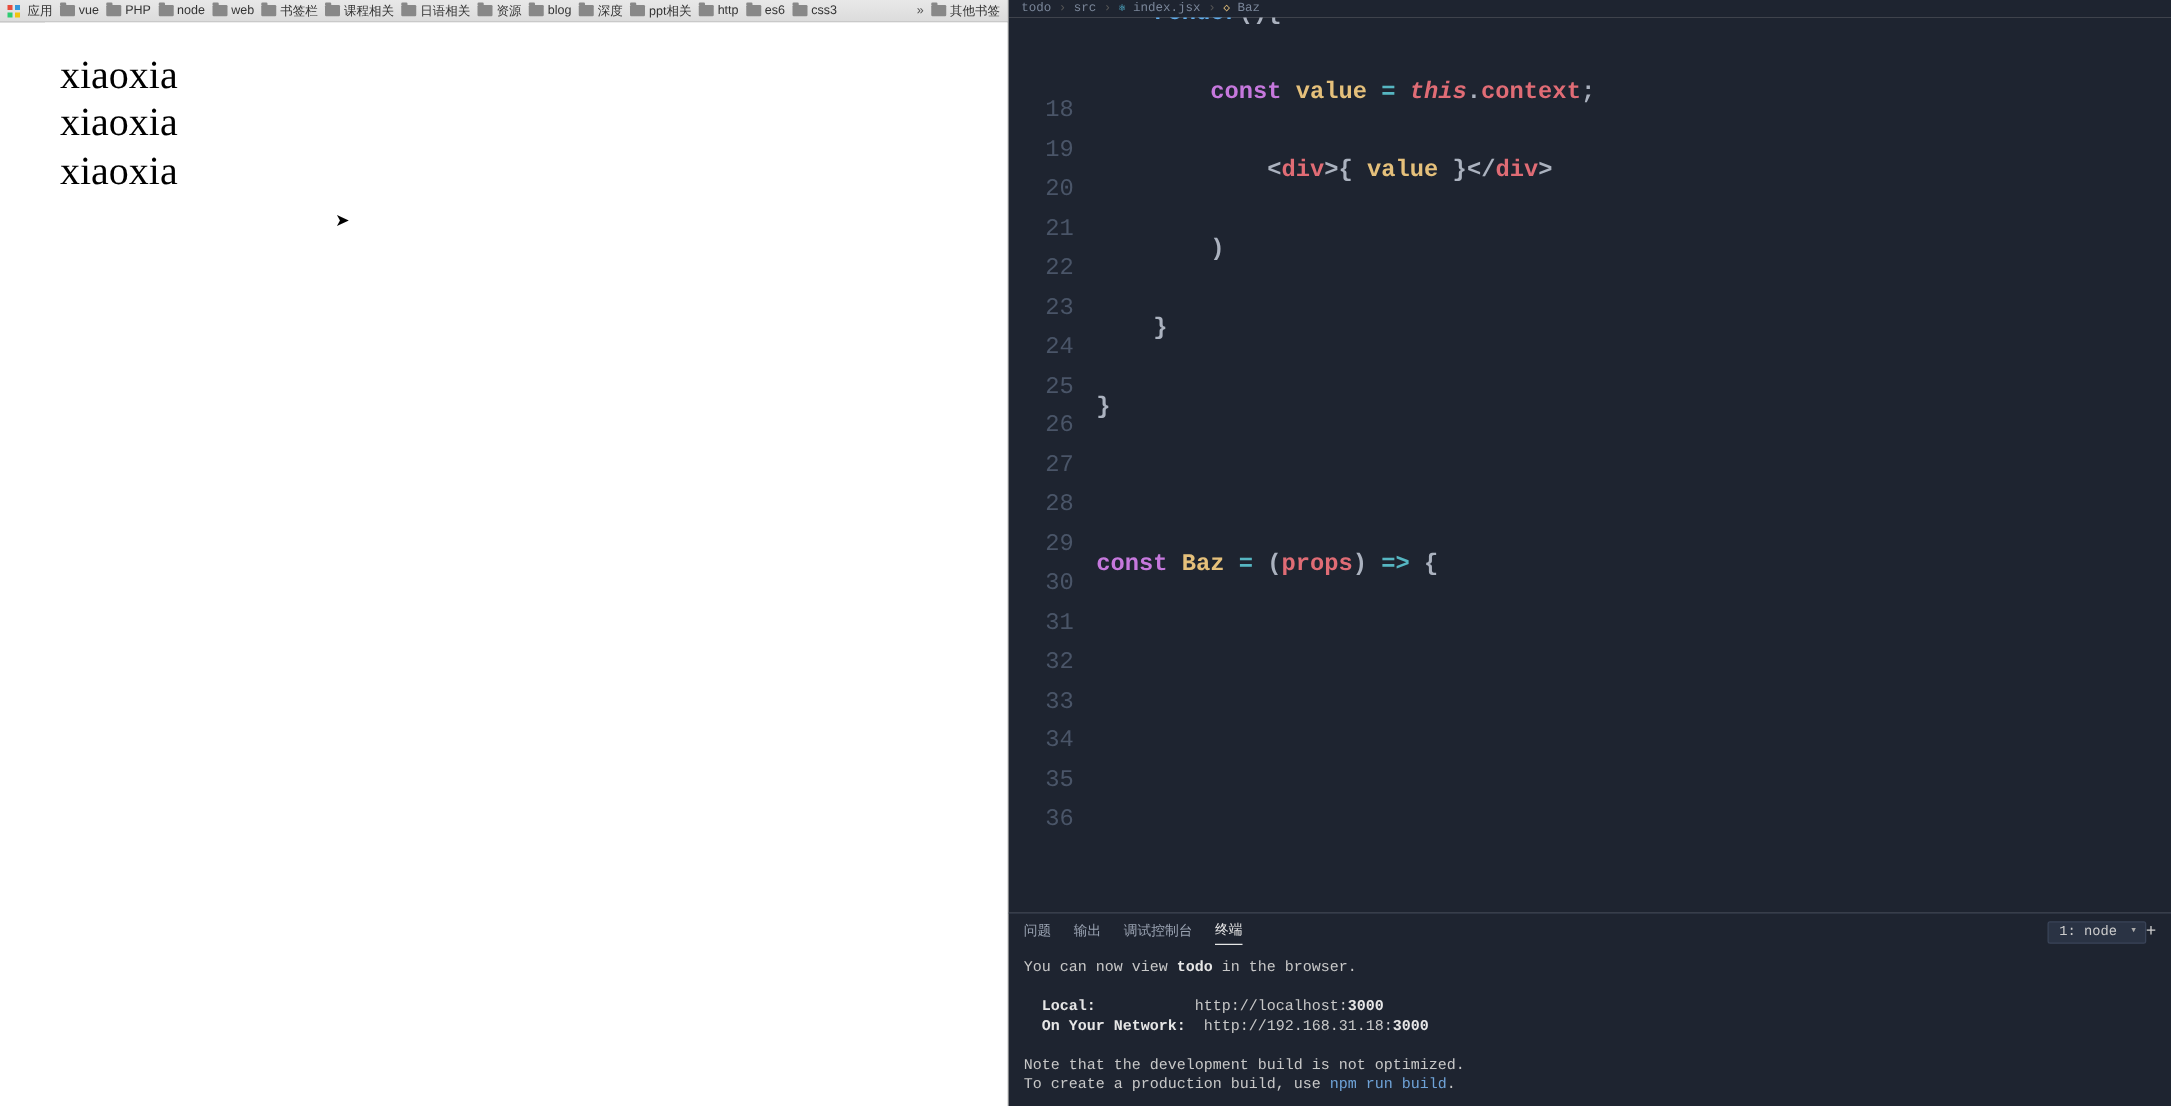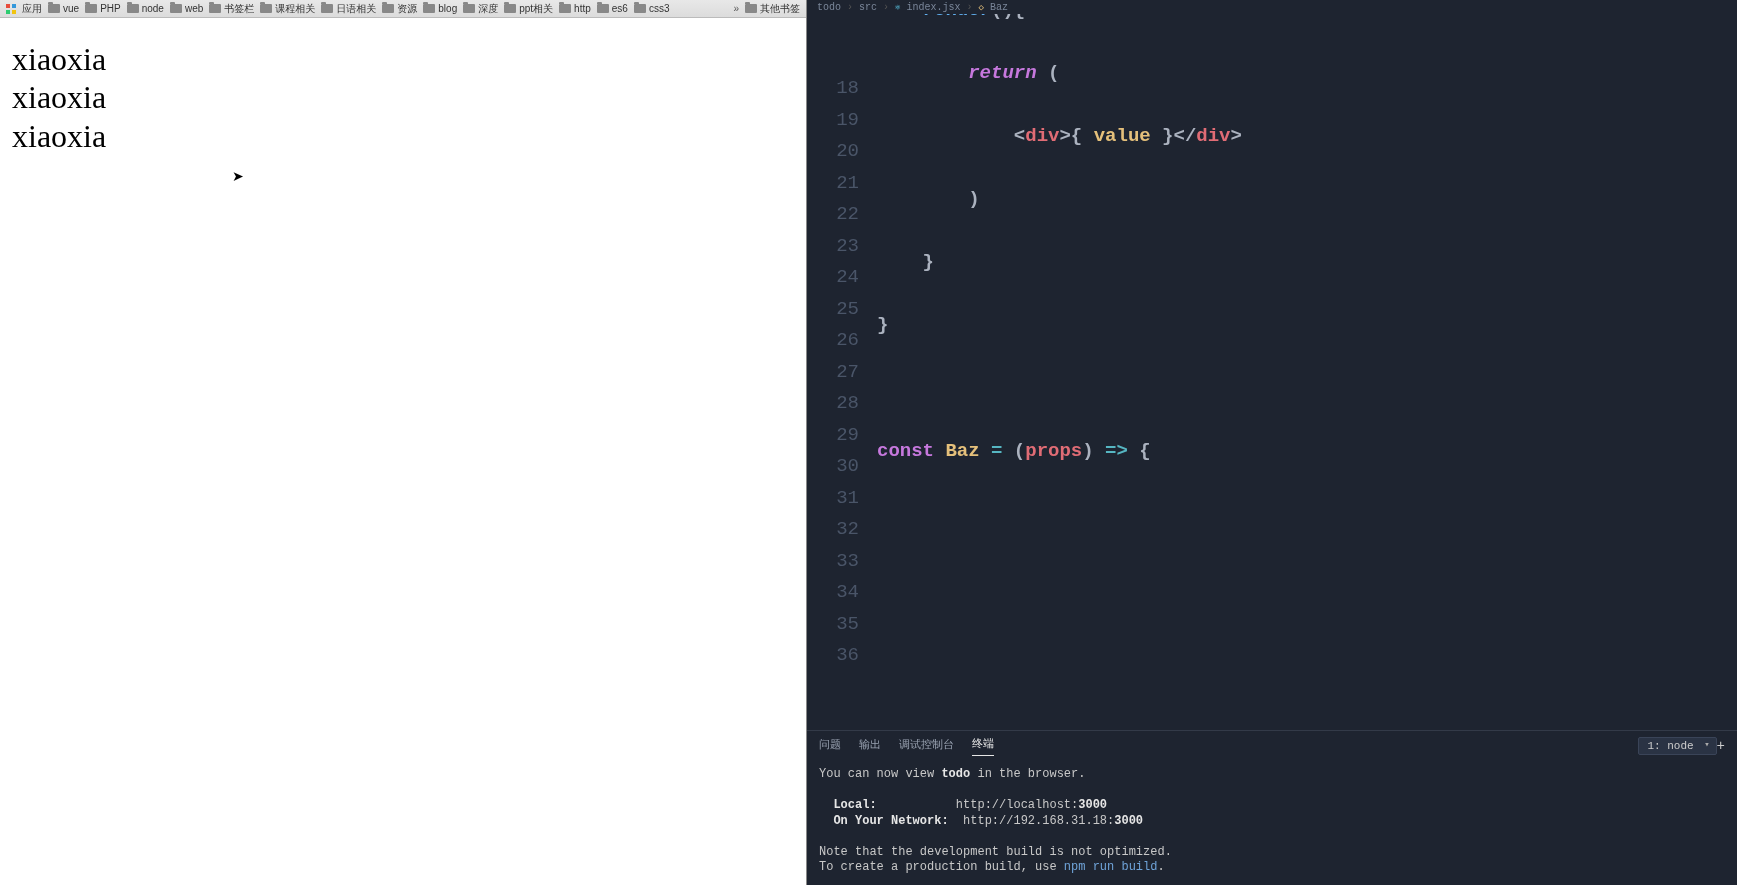--- a/index.html
+++ b/index.html
@@ -55,20 +55,21 @@
     }
     .bookmark-overflow { margin-left: auto; color: #555; }
     .browser-content {
       flex: 1;
       padding: 22px 12px;
       font-family: "Times New Roman", serif;
       font-size: 32px;
       color: #000;
       background: #fff;
       position: relative;
+      margin-left: 36px;
     }
     .browser-content div { line-height: 1.2; }
     .cursor-arrow {
       position: absolute;
       left: 232px; top: 150px;
       font-size: 14px; color: #000;
     }
 
     
     .editor-pane {
@@ -278,21 +279,21 @@
       <div>31</div>
       <div>32</div>
       <div>33</div>
       <div>34</div>
       <div>35</div>
       <div>36</div>
     </div>
     <div class="code-lines">
 <span class="line"> </span>
 <span class="line"><span>    </span><span class="fn">render</span><span class="punct">()</span><span class="punct">{</span></span>
-<span class="line"><span>        </span><span class="kw">return</span><span> </span><span class="punct">(</span></span>
+<span class="line"><span>        </span><span class="kw2">const</span><span> </span><span class="var">value</span><span class="op"> = </span><span class="this">this</span><span class="punct">.</span><span class="prop">context</span><span class="punct">;</span></span>
 <span class="line"><span>            </span><span class="tagb">&lt;</span><span class="tag">div</span><span class="tagb">&gt;</span><span class="punct">{ </span><span class="var">value</span><span class="punct"> }</span><span class="tagb">&lt;/</span><span class="tag">div</span><span class="tagb">&gt;</span></span>
 <span class="line"><span>        </span><span class="punct">)</span></span>
 <span class="line"><span>    </span><span class="punct">}</span></span>
 <span class="line"><span class="punct">}</span></span>
 <span class="line"> </span>
 <span class="line"><span class="kw2">const</span><span> </span><span class="var">Baz</span><span class="op"> = </span><span class="punct">(</span><span class="prop">props</span><span class="punct">)</span><span class="op"> =&gt; </span><span class="punct">{</span></span>
 <span class="line"> </span>
 
 
 

